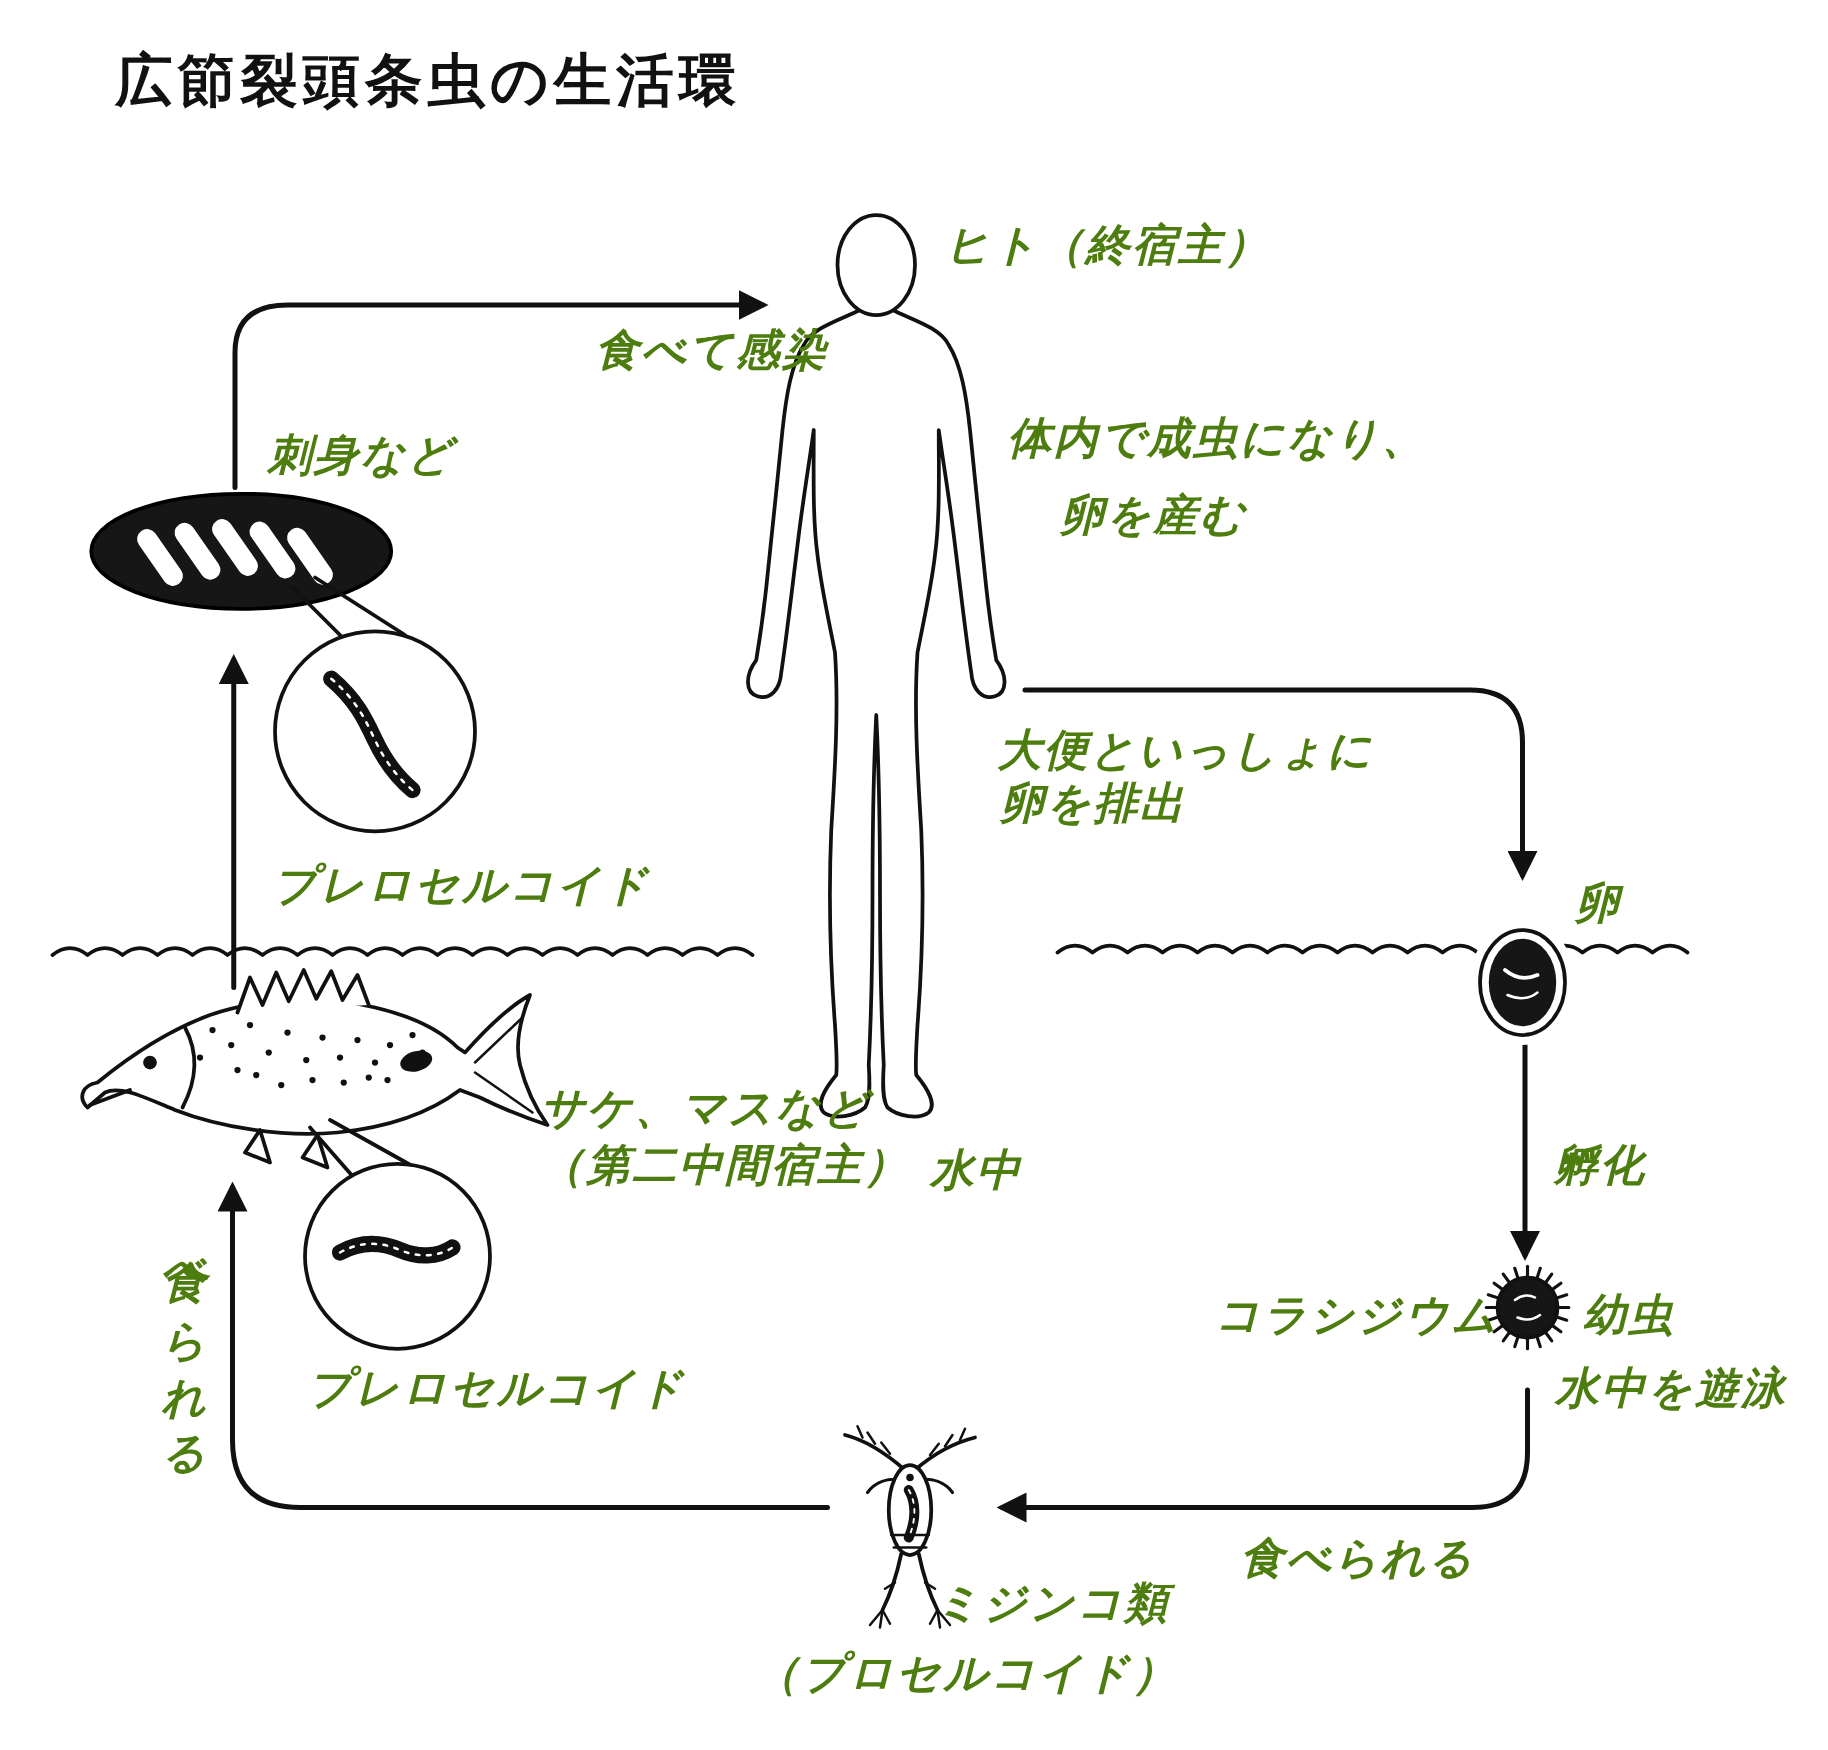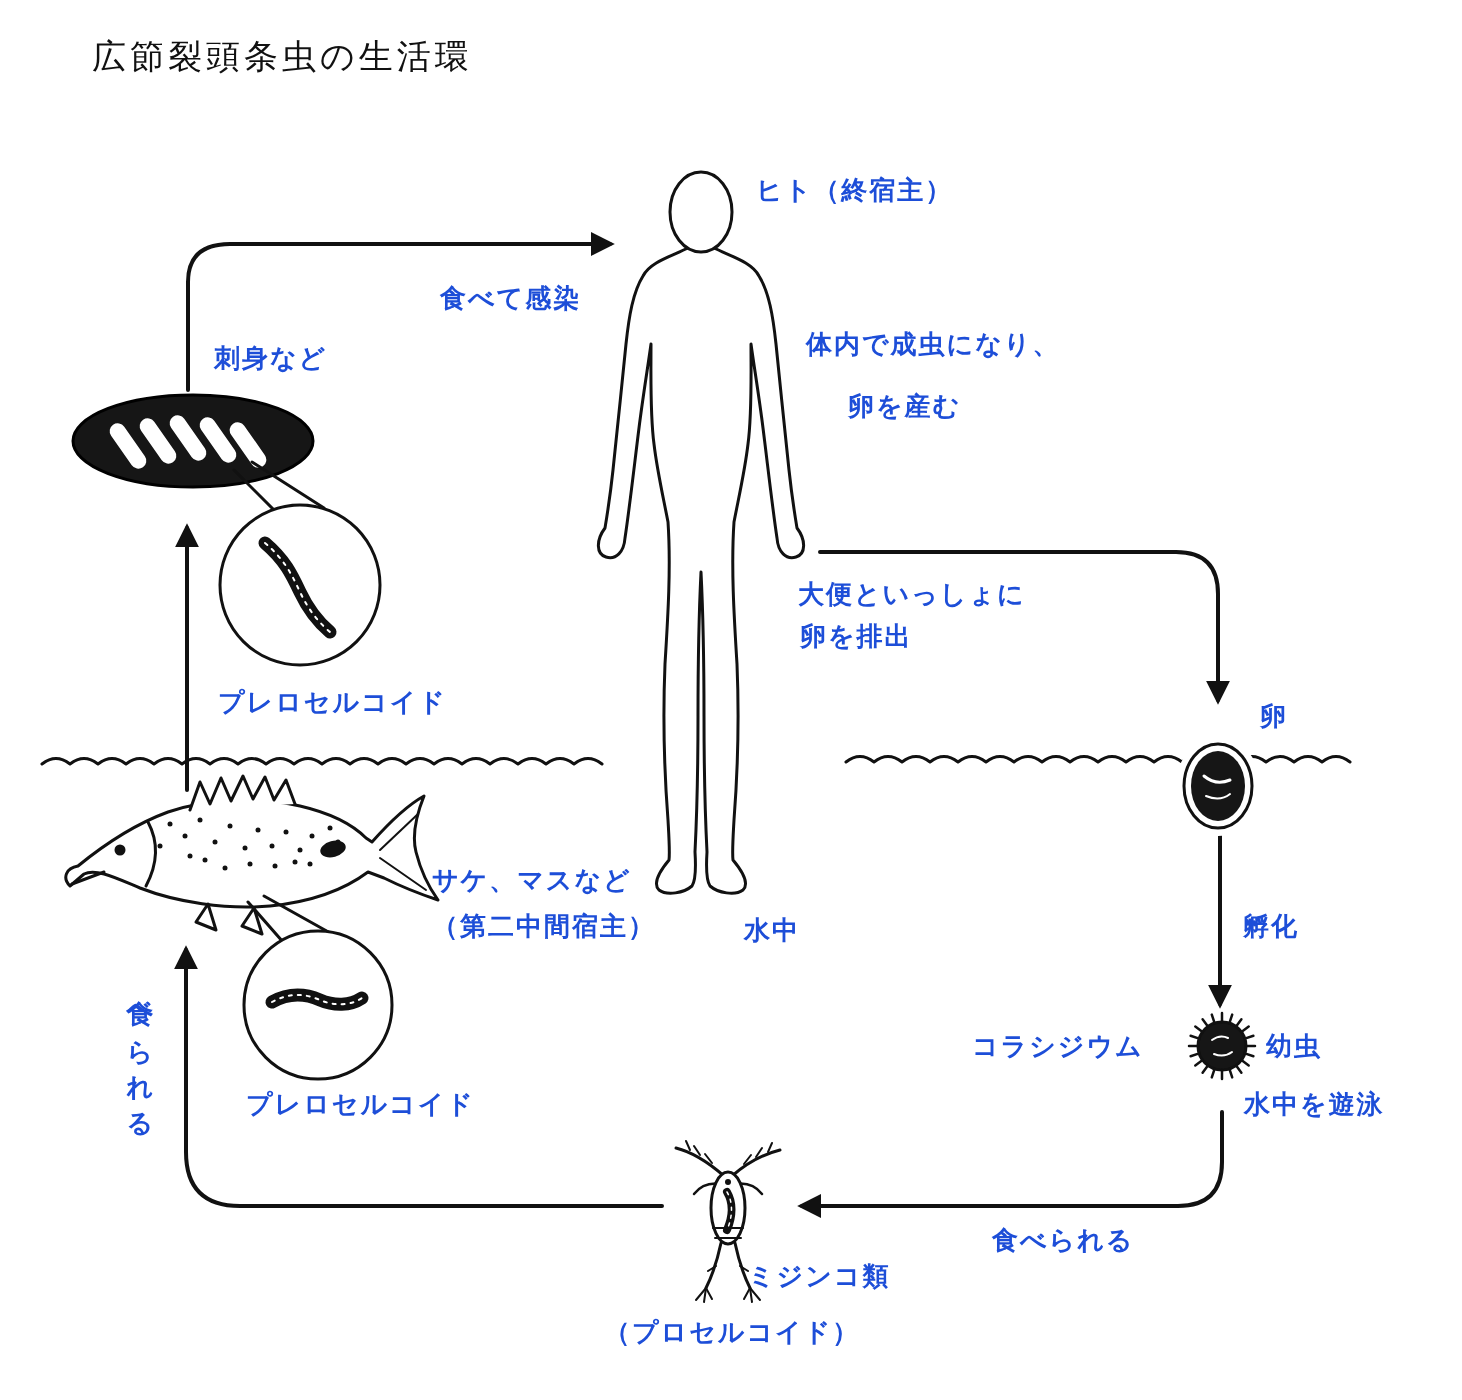--- a/index.html
+++ b/index.html
@@ -2,26 +2,26 @@
 <html><head>
 <meta charset="utf-8">
 <style>
   html,body{margin:0;padding:0;background:#ffffff;}
   .canvas{
     position:relative;width:1462px;height:1400px;background:#ffffff;
     font-family:"Liberation Sans", sans-serif;color:#111;overflow:hidden;
   }
   svg.art{position:absolute;left:0;top:0;width:1462px;height:1400px;}
   .title{
-    position:absolute;font-size:34px;font-weight:400;letter-spacing:4px;
+    position:absolute;font-size:46px;font-weight:700;letter-spacing:4px;
     color:#111;white-space:pre;
   }
   .label{
-    position:absolute;font-size:26px;font-weight:700;letter-spacing:2px;
-    color:#1d4ed8;white-space:pre;line-height:1.4;
+    position:absolute;font-size:35px;font-weight:700;letter-spacing:2px;
+    color:#4d7c0f;white-space:pre;line-height:1.4;font-style:italic;
   }
   .label.vertical{
     writing-mode:vertical-rl;text-orientation:upright;letter-spacing:6px;
   }
 </style>
 </head>
 <body>
 
 <div class="canvas">
 
@@ -193,21 +193,21 @@
         <path d="M750,1288 L752,1302" stroke-width="2"></path>
         <path d="M750,1288 L744,1299" stroke-width="2"></path>
       <path d="M716,1266 L708,1271" stroke-width="2"></path>
         <path d="M740,1266 L748,1271" stroke-width="2"></path>
     </g>
   </svg>
 
   <div class="title" style="left:92px;top:34px;">広節裂頭条虫の生活環</div>
 
   <div class="label" style="left:756px;top:172px;">ヒト（終宿主）</div>
-  <div class="label" style="left:440px;top:256px;margin-top:24px;">食べて感染</div>
+  <div class="label" style="left:476px;top:256px;">食べて感染</div>
   <div class="label" style="left:806px;top:326px;">体内で成虫になり、</div>
   <div class="label" style="left:848px;top:368px;margin-top:20px;">卵を産む</div>
   <div class="label" style="left:214px;top:340px;">刺身など</div>
   <div class="label" style="left:218px;top:684px;">プレロセルコイド</div>
   <div class="label" style="left:761px;top:576px;margin-left:37px;">大便といっしょに</div>
   <div class="label" style="left:800px;top:618px;">卵を排出</div>
   <div class="label" style="left:1260px;top:698px;">卵</div>
   <div class="label" style="left:1243px;top:888px;margin-top:20px;">孵化</div>
   <div class="label" style="left:972px;top:1028px;">コラシジウム</div>
   <div class="label" style="left:1266px;top:1028px;">幼虫</div>

